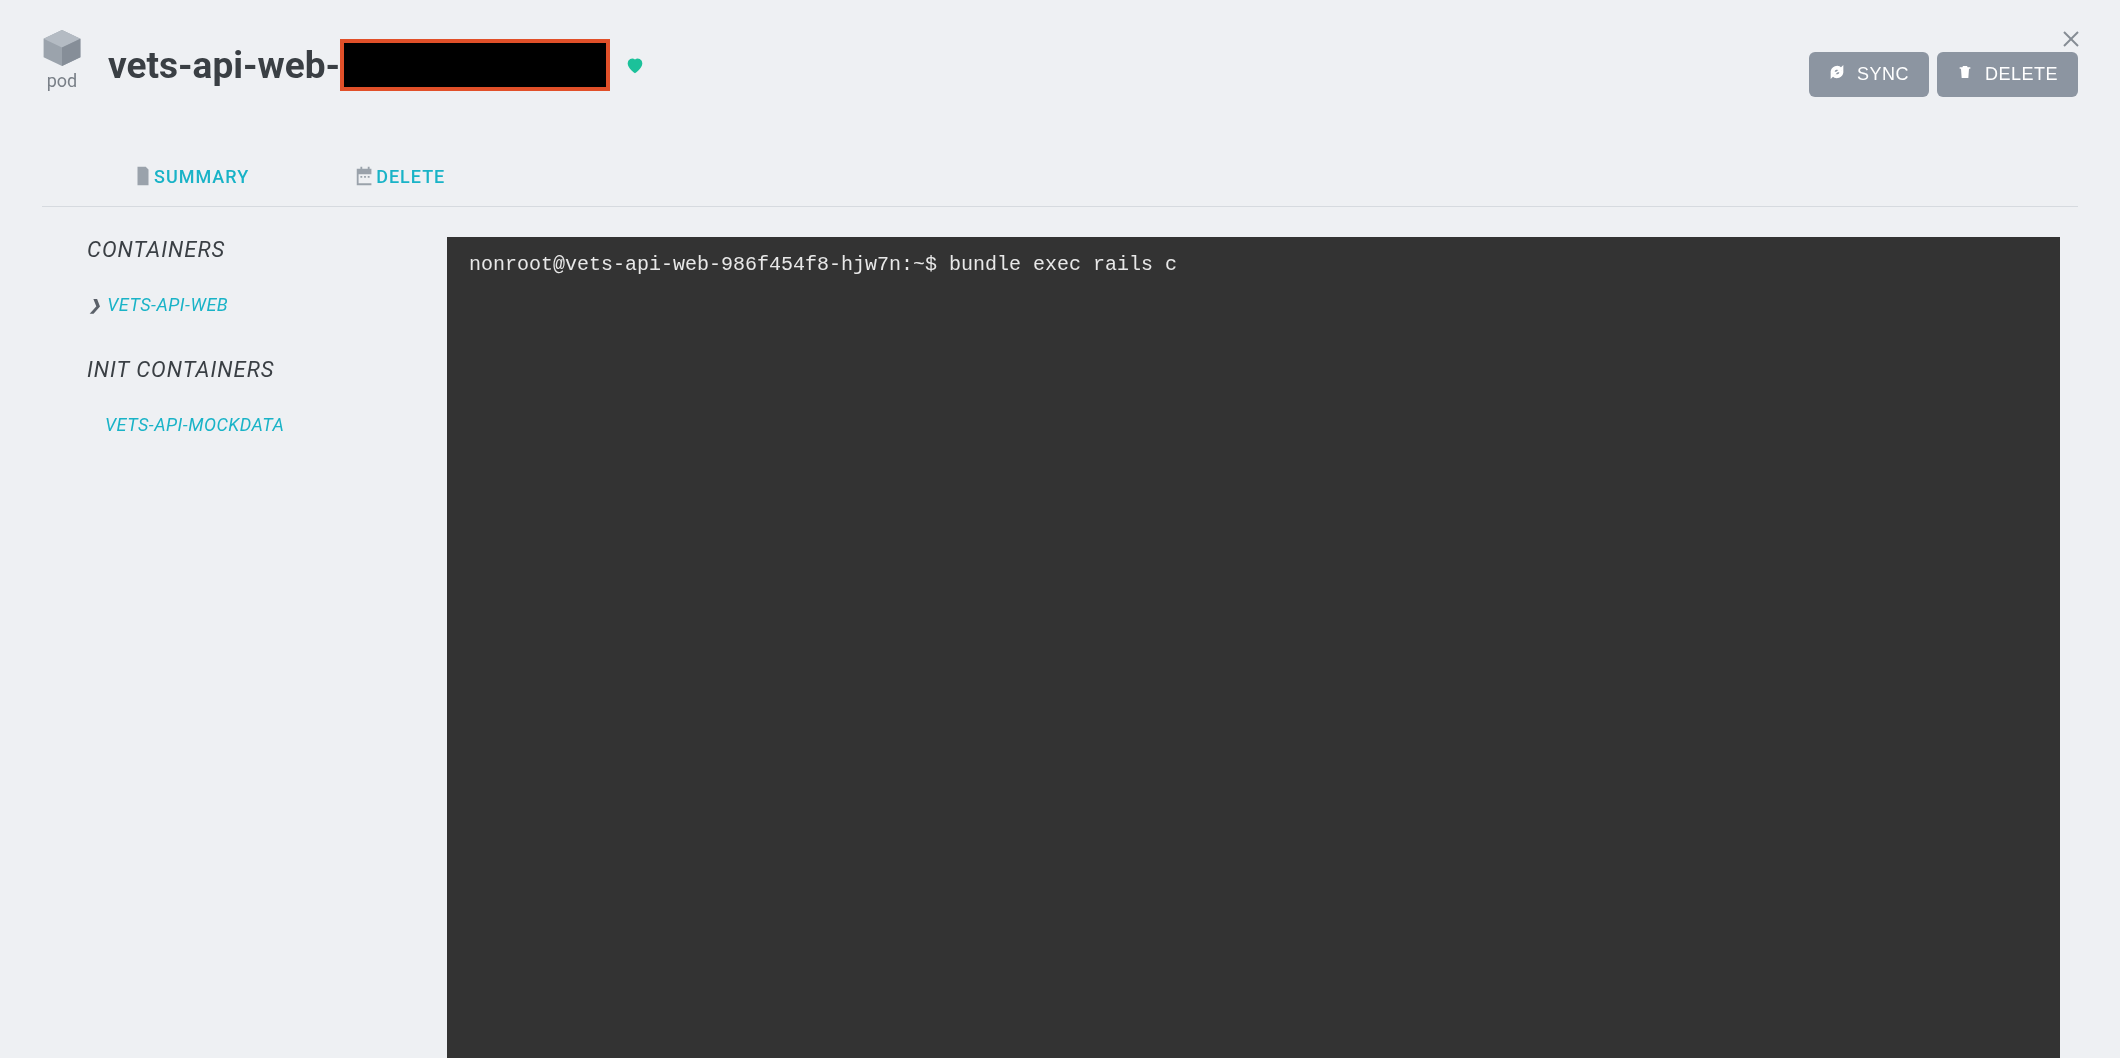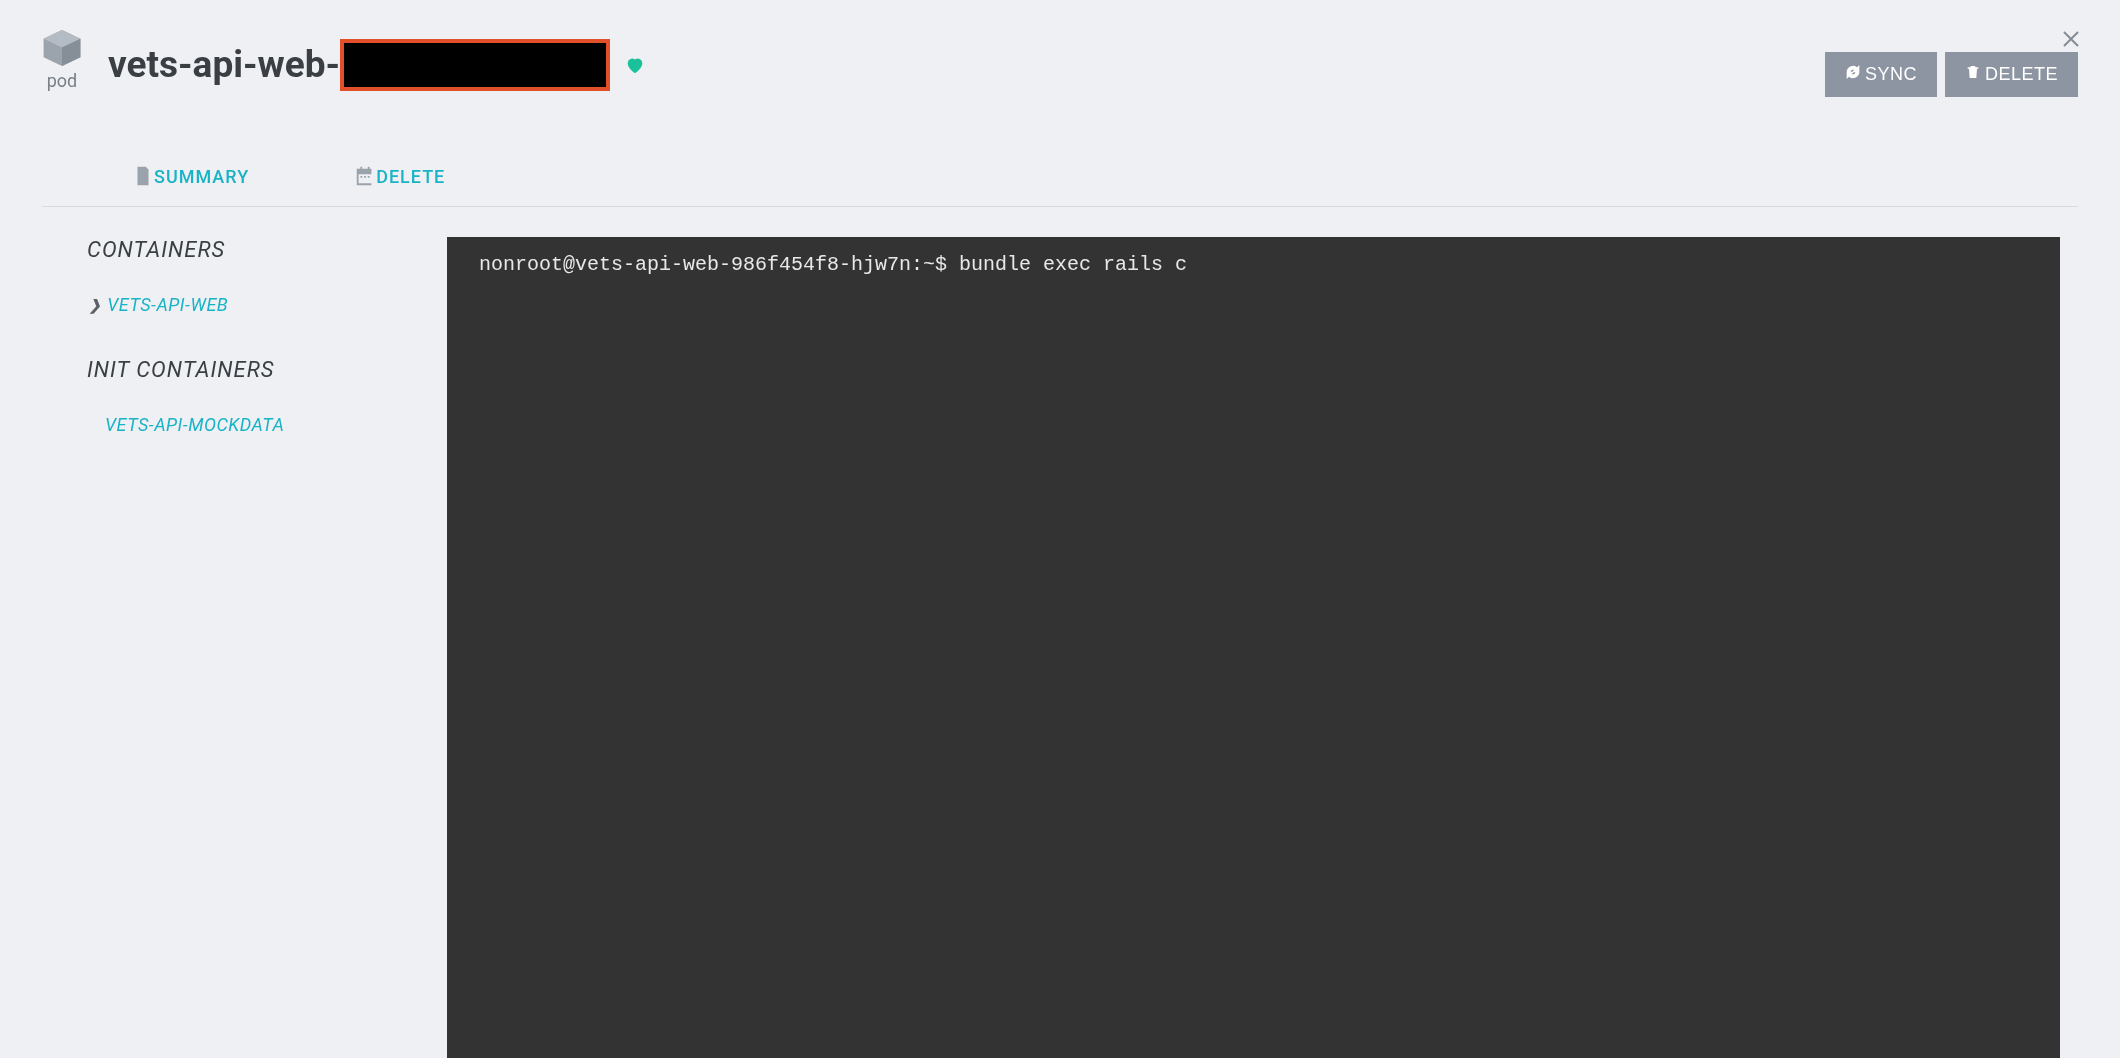--- a/index.html
+++ b/index.html
@@ -27,21 +27,21 @@
 .header {
   display: flex;
   align-items: flex-start;
   justify-content: space-between;
   margin-bottom: 50px;
   position: relative;
 }
 
 .header-left {
   display: flex;
-  align-items: center;
+  align-items: flex-end;
   gap: 26px;
 }
 
 .kind-block {
   display: flex;
   flex-direction: column;
   align-items: center;
   gap: 4px;
 }
 
@@ -99,25 +99,25 @@
   position: absolute;
   top: -3px;
   right: -5px;
   cursor: pointer;
   color: #858c94;
 }
 
 .btn {
   display: flex;
   align-items: center;
-  gap: 4px;
+  gap: 12px;
   background: #8c95a1;
   color: #fff;
   border: none;
-  border-radius: 0;
+  border-radius: 6px;
   padding: 12px 20px;
   font-size: 18px;
   font-weight: 500;
   cursor: pointer;
   letter-spacing: 0.5px;
 }
 
 .btn svg {
   width: 16px;
   height: 16px;
@@ -221,21 +221,21 @@
   font-weight: bold;
 }
 
 
 .terminal {
   flex: 1;
   background: #333333;
   color: #e8e8e8;
   font-family: "SFMono-Regular", Menlo, Monaco, Consolas, "Liberation Mono", "Courier New", monospace;
   font-size: 20px;
-  padding: 16px 32px;
+  padding: 16px 22px;
   white-space: pre;
   overflow: auto;
   margin-right: 18px;
 }
 
 </style>
 </head>
 <body>
 
 <div class="container">

